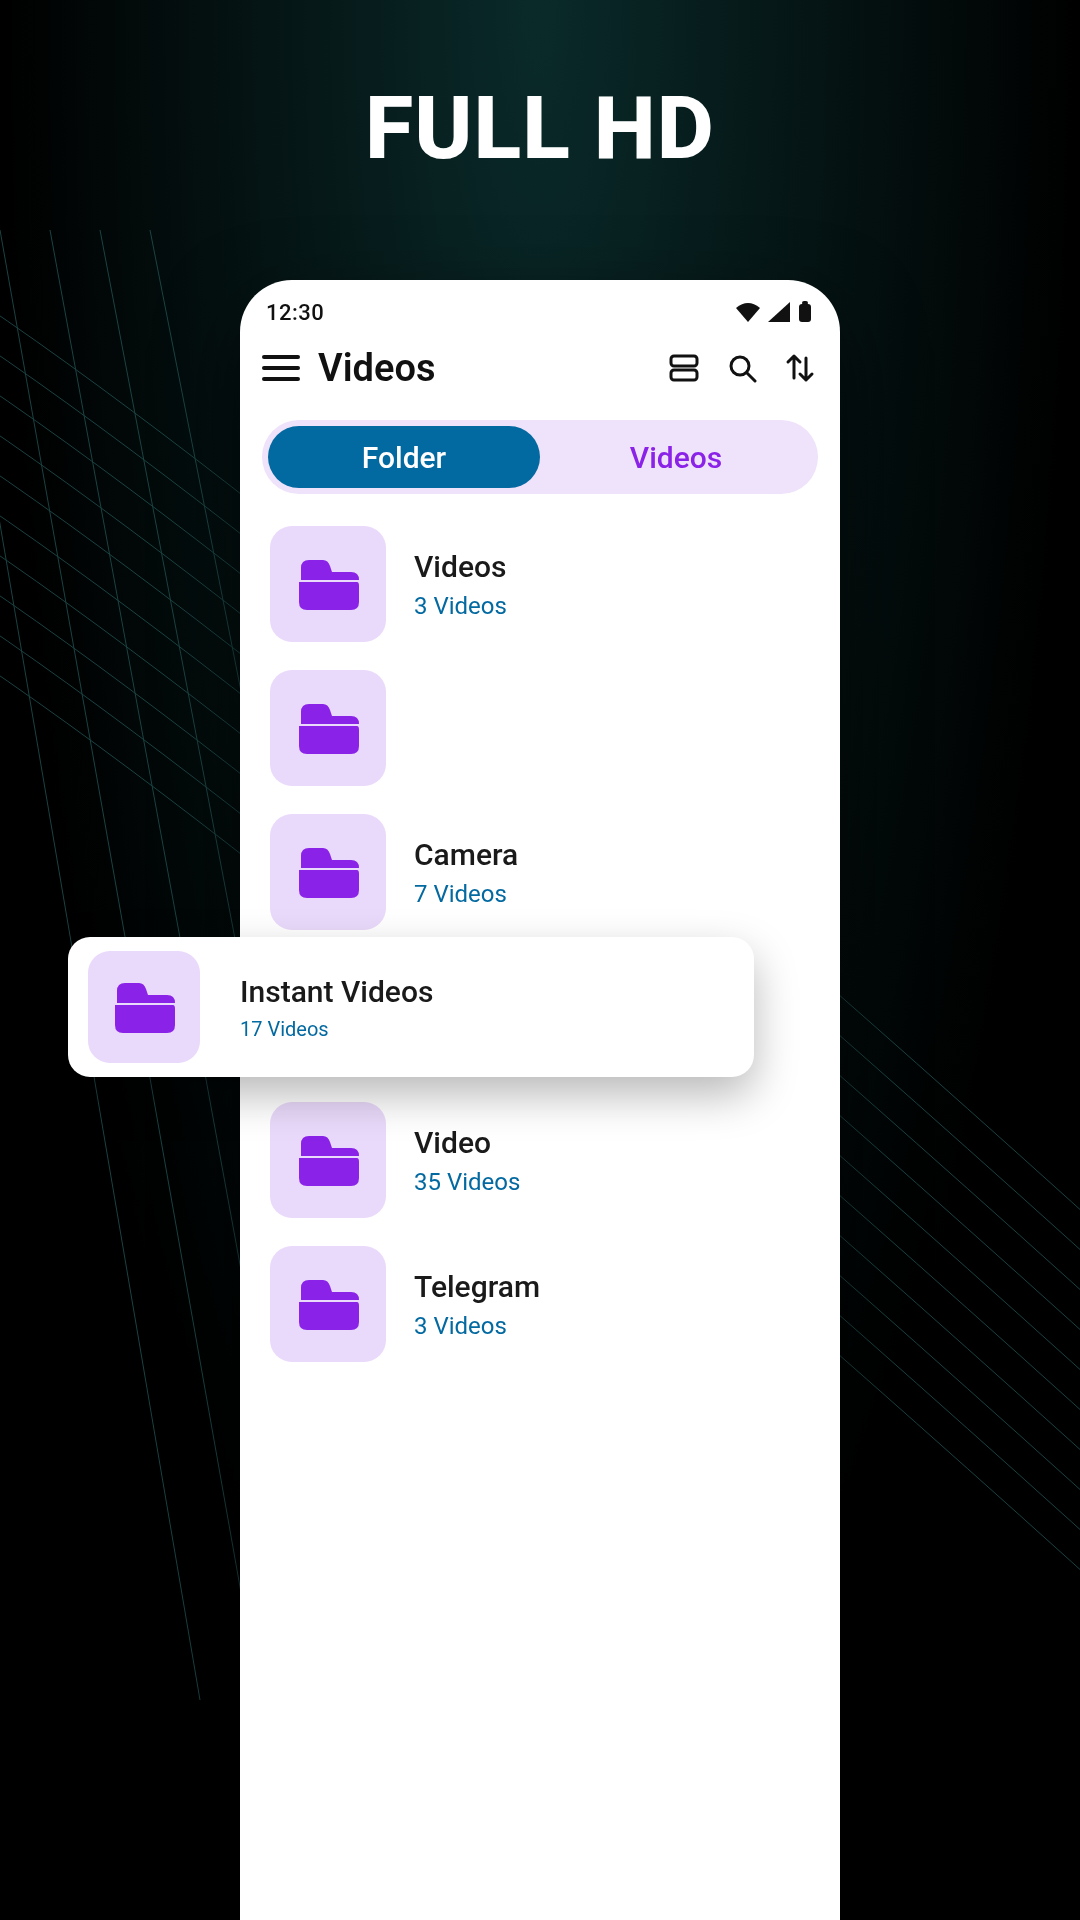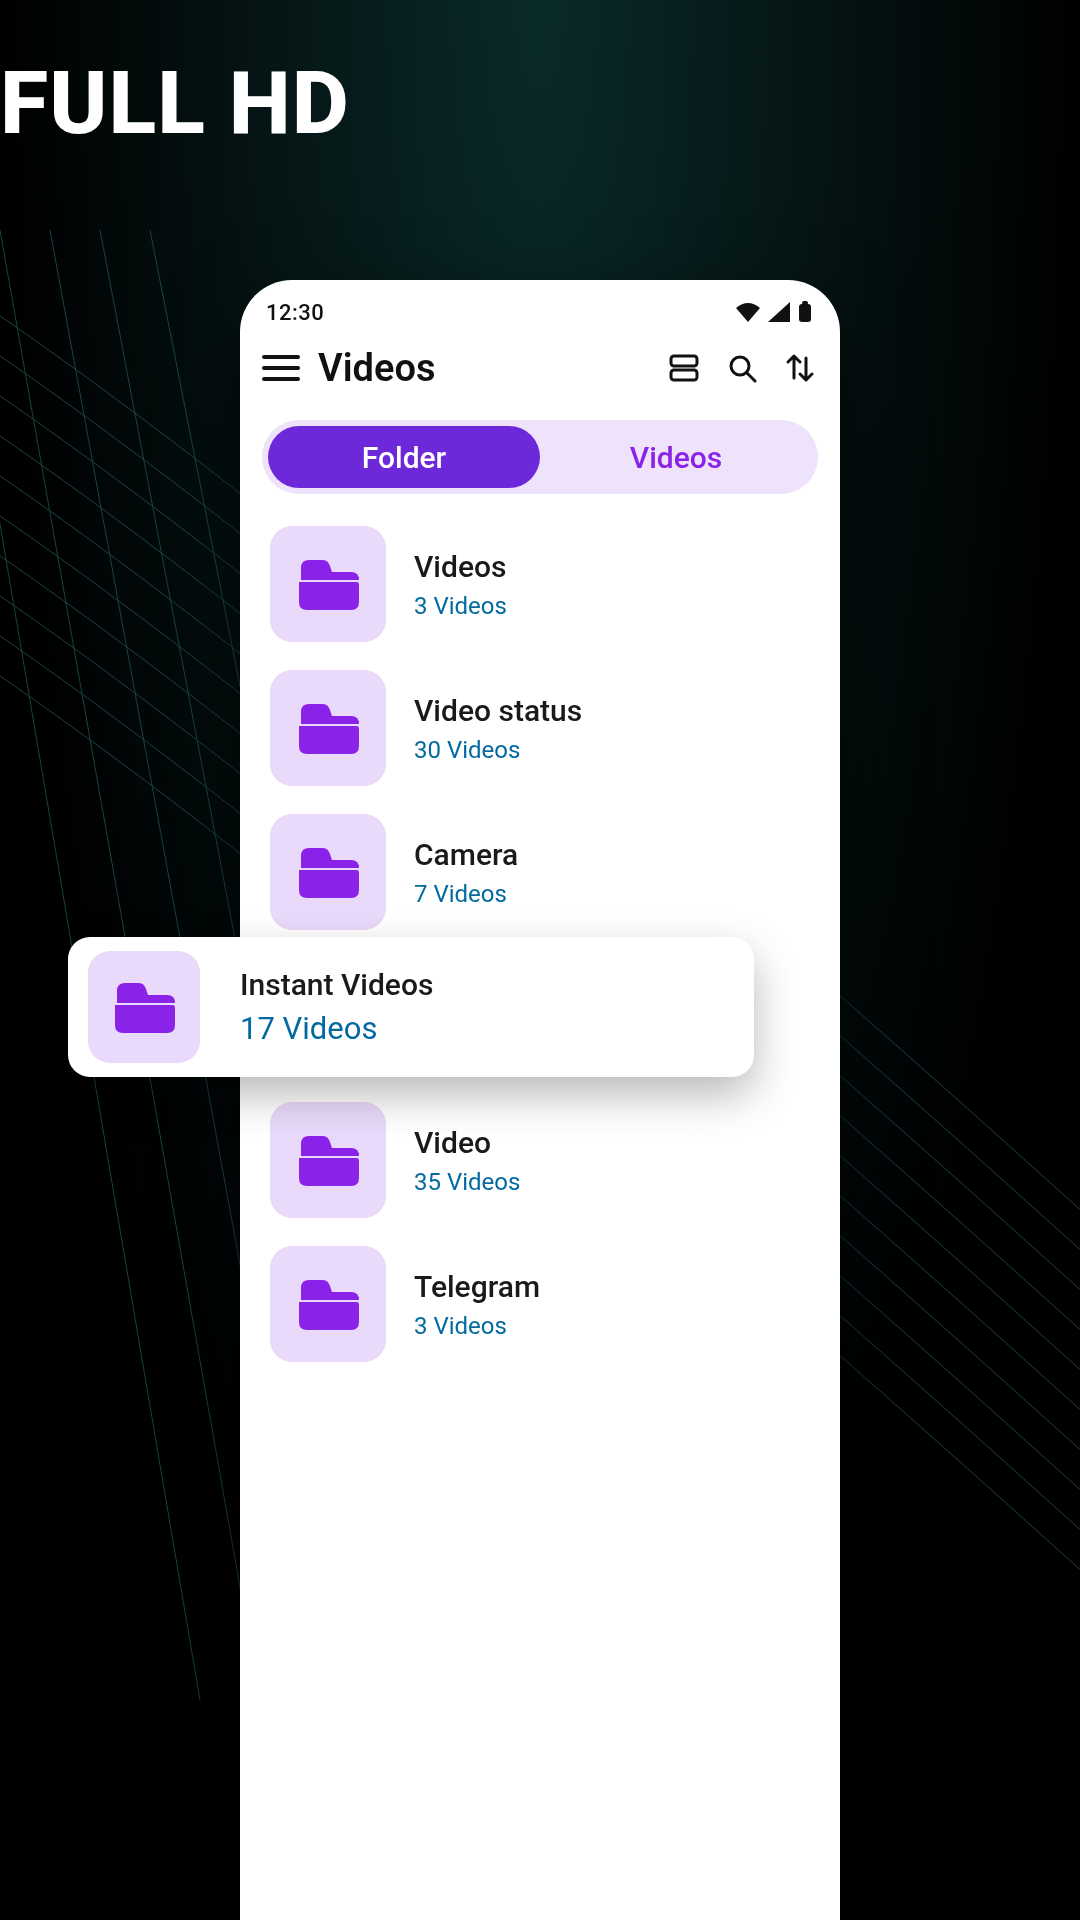--- a/index.html
+++ b/index.html
@@ -18,22 +18,23 @@
     pointer-events: none;
   }
 
   .promo-title {
     position: relative;
     z-index: 2;
     color: #ffffff;
     font-weight: 800;
     font-size: 88px;
     line-height: 1.08;
+    text-align: center;
     letter-spacing: 1px;
-    padding-top: 55px;
+    padding-top: 80px;
   }
 
   .phone {
     position: absolute;
     z-index: 3;
     left: 50%;
     top: 280px;
     transform: translateX(-50%);
     width: 600px;
     height: 1700px;
@@ -100,21 +101,21 @@
     height: 100%;
     border-radius: 40px;
     display: flex;
     align-items: center;
     justify-content: center;
     font-size: 30px;
     font-weight: 500;
     cursor: pointer;
   }
   .tab.active {
-    background: #6d28d9;
+    background: #0369a1;
     color: #fff;
   }
   .tab.inactive { color: #8b22e8; }
 
   
   .folder-list {
     padding: 0 22px;
   }
   .folder-item {
     display: flex;
@@ -157,21 +158,21 @@
     display: flex;
     align-items: center;
     gap: 40px;
     padding: 14px 20px;
     cursor: pointer;
   }
   .highlight-card .folder-icon-wrap {
     width: 112px; height: 112px;
   }
   .highlight-card .folder-name { font-size: 30px; }
-  .highlight-card .folder-count { font-size: 31px; }
+  .highlight-card .folder-count { font-size: 20px; }
 
   .spacer { height: 144px; }
 
 </style>
 </head>
 <body>
 
 <svg class="mesh" viewBox="0 0 1080 1920" preserveAspectRatio="none">
   <g stroke="#1e4a4a" stroke-width="1" fill="none" opacity="0.9">
     <path d="M -100 250 Q 300 500 1180 1300"></path>
@@ -263,24 +264,20 @@
       </div>
     </div>
 
     <div class="folder-item">
       <div class="folder-icon-wrap">
         <svg width="62" height="52" viewBox="0 0 62 52">
             <path d="M4 10 Q4 2 12 2 L26 2 Q31 2 33 8 L35 14 L54 14 Q62 14 62 22 L62 22 L4 22 Z" fill="#8b22e8"></path>
             <path d="M2 24 L60 24 Q62 24 62 28 L62 44 Q62 52 54 52 L10 52 Q2 52 2 44 Z" fill="#8b22e8"></path>
           </svg>
       </div>
-      <div class="folder-text">
-        <div class="folder-name">Video status</div>
-        <div class="folder-count">30 Videos</div>
-      </div>
     </div>
 
     <div class="folder-item">
       <div class="folder-icon-wrap">
         <svg width="62" height="52" viewBox="0 0 62 52">
             <path d="M4 10 Q4 2 12 2 L26 2 Q31 2 33 8 L35 14 L54 14 Q62 14 62 22 L62 22 L4 22 Z" fill="#8b22e8"></path>
             <path d="M2 24 L60 24 Q62 24 62 28 L62 44 Q62 52 54 52 L10 52 Q2 52 2 44 Z" fill="#8b22e8"></path>
           </svg>
       </div>
       <div class="folder-text">

